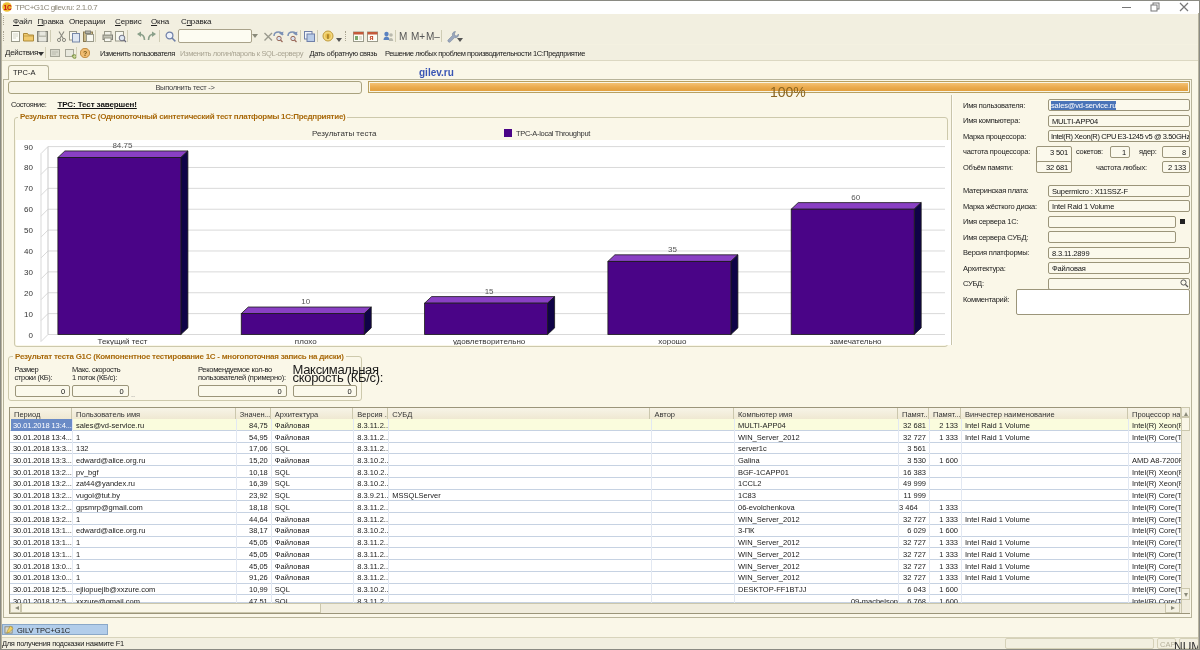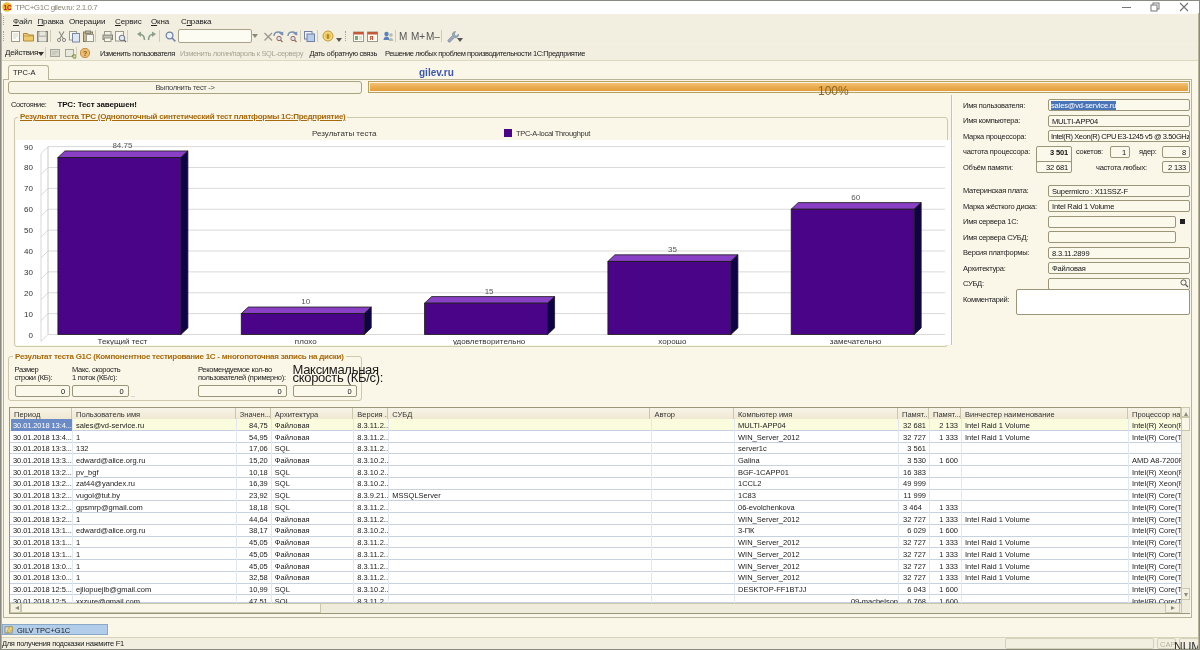--- a/index.html
+++ b/index.html
@@ -177,25 +177,25 @@
 <div class="ab" style="left:0;top:61px;width:1200px;height:576px;background:#faf7e8;"></div>
 <div class="ab" style="left:3px;top:79px;width:1189px;height:539px;border:1px solid #b8b49a;background:#faf7e8;"></div>
 <div class="ab" style="left:8px;top:65px;width:41px;height:14px;background:#faf7e8;border:1px solid #b8b49a;border-bottom:none;border-radius:3px 3px 0 0;"></div>
 <div class="lbl" style="left:13px;top:68px;font-size:7.5px;color:#222;">TPC-A</div>
 <div class="ab" style="left:9px;top:79px;width:39px;height:2px;background:#faf7e8;"></div>
 <div class="lbl" style="left:419px;top:67px;font-size:10px;font-weight:bold;color:#3a56b4;">gilev.ru</div>
 <div class="ab" style="left:8px;top:81px;width:354px;height:13px;background:#f8f5e6;border:1px solid #a9a37f;border-radius:3px;"></div>
 <div class="ab" style="left:8px;top:81px;width:354px;height:13px;display:flex;align-items:center;justify-content:center;color:#444;font-size:7.5px;letter-spacing:-0.3px;">Выполнить тест -&gt;</div>
 <div class="ab" style="left:368px;top:81px;width:822px;height:12px;background:#f8f5e6;border:1px solid #b8a060;"></div>
 <div class="ab" style="left:370px;top:83px;width:818px;height:8px;background:linear-gradient(#f4c273,#eaaa4e 55%,#e2a03e);"></div>
-<div class="lbl" style="left:770px;top:83.5px;color:#8a6520;font-size:12px;margin-left:48px;">100%</div>
+<div class="lbl" style="left:770px;top:83.5px;color:#8a6520;font-size:14px;">100%</div>
 <div class="lbl" style="left:11px;top:100px;font-size:7.5px;letter-spacing:-0.42px;color:#222;">Состояние:</div>
-<div class="lbl" style="left:57.5px;top:100px;font-weight:bold;letter-spacing:-0.1px;color:#111;">ТРС: Тест завершен!</div>
+<div class="lbl" style="left:57.5px;top:100px;font-weight:bold;letter-spacing:-0.1px;color:#111;text-decoration:underline;">ТРС: Тест завершен!</div>
 <div class="gb" style="left:14px;top:117px;width:934px;height:230px;"></div>
-<div class="gbt" style="left:18px;top:112px;text-decoration:underline;">Результат теста TPC (Однопоточный синтетический тест платформы 1С:Предприятие)</div>
+<div class="gbt" style="left:18px;top:112px;">Результат теста TPC (Однопоточный синтетический тест платформы 1С:Предприятие)</div>
 <div class="lbl" style="left:312px;top:129px;color:#333;">Результаты теста</div>
 <div class="ab" style="left:504px;top:129px;width:8px;height:8px;background:#4a0487;"></div>
 <div class="lbl" style="left:516px;top:129px;font-size:7.5px;letter-spacing:-0.3px;color:#333;">TPC-A-local Throughput</div>
 <svg class="ab" style="left:16px;top:140px" width="935" height="205" viewBox="0 0 935 205">
     <rect x="0" y="0" width="935" height="205" fill="#ffffff"></rect>
     <path d="M25 201.5 L32 194.5 L929 194.5" stroke="#d9d9d9" stroke-width="1" fill="none"></path>
     <path d="M25 180.62 L32 173.62 L929 173.62" stroke="#d9d9d9" stroke-width="1" fill="none"></path>
     <path d="M25 159.74 L32 152.74 L929 152.74" stroke="#d9d9d9" stroke-width="1" fill="none"></path>
     <path d="M25 138.86 L32 131.86 L929 131.86" stroke="#d9d9d9" stroke-width="1" fill="none"></path>
     <path d="M25 117.97999999999999 L32 110.97999999999999 L929 110.97999999999999" stroke="#d9d9d9" stroke-width="1" fill="none"></path>
@@ -244,21 +244,21 @@
   </svg>
 <div class="ab" style="left:951px;top:95px;width:1px;height:250px;background:#c9c5ab;"></div>
 <div class="ab" style="left:952px;top:95px;width:1px;height:250px;background:#fdfcf4;"></div>
 <div class="lbl" style="left:963px;top:101px;color:#1a1a1a;font-size:7.5px;letter-spacing:-0.25px;">Имя пользователя:</div>
 <div class="inp" style="left:1048px;top:99px;width:142px;height:12px;line-height:11px;padding:0 2px;"><span style="background:#4a74b8;color:#fff;">sales@vd-service.ru</span></div>
 <div class="lbl" style="left:963px;top:116px;color:#1a1a1a;font-size:7.5px;letter-spacing:-0.25px;">Имя компьютера:</div>
 <div class="inp" style="left:1048px;top:114.5px;width:142px;height:12px;padding:0 3px;line-height:11px;">MULTI-APP04</div>
 <div class="lbl" style="left:963px;top:131.5px;color:#1a1a1a;font-size:7.5px;letter-spacing:-0.25px;">Марка процессора:</div>
 <div class="inp" style="left:1048px;top:130px;width:142px;height:12px;line-height:11px;padding:0 2px;font-size:7.5px;letter-spacing:-0.38px;">Intel(R) Xeon(R) CPU E3-1245 v5 @ 3.50GHz</div>
 <div class="lbl" style="left:963px;top:147px;color:#1a1a1a;font-size:7.5px;letter-spacing:-0.25px;">частота процессора:</div>
-<div class="inp" style="left:1036px;top:145.5px;width:36px;height:20px;text-align:right;padding:0 3px;line-height:11px;font-weight:bold;">3 501</div>
+<div class="inp" style="left:1036px;top:145.5px;width:36px;height:20px;text-align:right;padding:0 3px;line-height:11px;">3 501</div>
 <div class="lbl" style="left:1076px;top:147px;color:#1a1a1a;font-size:7.5px;letter-spacing:-0.25px;">сокетов:</div>
 <div class="inp" style="left:1110px;top:145.5px;width:20px;height:12px;text-align:right;padding:0 3px;line-height:11px;">1</div>
 <div class="lbl" style="left:1139px;top:147px;color:#1a1a1a;font-size:7.5px;letter-spacing:-0.25px;">ядер:</div>
 <div class="inp" style="left:1162px;top:145.5px;width:28px;height:12px;text-align:right;padding:0 3px;line-height:11px;">8</div>
 <div class="lbl" style="left:963px;top:162.5px;color:#1a1a1a;font-size:7.5px;letter-spacing:-0.25px;">Объём памяти:</div>
 <div class="inp" style="left:1036px;top:161px;width:36px;height:12px;text-align:right;padding:0 3px;line-height:11px;">32 681</div>
 <div class="lbl" style="left:1096px;top:162.5px;color:#1a1a1a;font-size:7.5px;letter-spacing:-0.25px;">частота любых:</div>
 <div class="inp" style="left:1162px;top:161px;width:28px;height:12px;text-align:right;padding:0 3px;line-height:11px;">2 133</div>
 <div class="lbl" style="left:963px;top:186px;color:#1a1a1a;font-size:7.5px;letter-spacing:-0.25px;">Материнская плата:</div>
 <div class="inp" style="left:1048px;top:184.5px;width:142px;height:12px;padding:0 3px;line-height:11px;">Supermicro : X11SSZ-F</div>
@@ -374,21 +374,21 @@
 <div class="cell" style="left:735px;top:489.68px;width:163px;height:11.73px;padding-left:3px;color:#1a1a1a;">1C83</div>
 <div class="cell" style="left:899px;top:489.68px;width:30px;height:11.73px;text-align:right;padding-right:3px;color:#1a1a1a;">11 999</div>
 <div class="cell" style="left:1129px;top:489.68px;width:52px;height:11.73px;padding-left:3px;color:#1a1a1a;">Intel(R) Core(TM</div>
 <div class="ab" style="left:10px;top:501.41px;width:1171px;height:11.73px;background:#ffffff;border-bottom:1px solid #c6d2e2;"></div>
 <div class="cell" style="left:11px;top:501.41px;width:61px;height:11.73px;padding-left:2px;letter-spacing:-0.1px;color:#1a1a1a;">30.01.2018 13:2...</div>
 <div class="cell" style="left:73px;top:501.41px;width:162.8px;height:11.73px;padding-left:3px;color:#1a1a1a;">gpsmrp@gmail.com</div>
 <div class="cell" style="left:236.8px;top:501.41px;width:34.0px;height:11.73px;text-align:right;padding-right:3px;color:#1a1a1a;">18,18</div>
 <div class="cell" style="left:271.8px;top:501.41px;width:81.5px;height:11.73px;padding-left:3px;color:#1a1a1a;">SQL</div>
 <div class="cell" style="left:354.3px;top:501.41px;width:34.0px;height:11.73px;padding-left:3px;color:#1a1a1a;">8.3.11.2..</div>
 <div class="cell" style="left:735px;top:501.41px;width:163px;height:11.73px;padding-left:3px;color:#1a1a1a;">06-evolchenkova</div>
-<div class="cell" style="left:899px;top:501.41px;width:30px;height:11.73px;text-align:center;padding-right:3px;color:#1a1a1a;">3 464</div>
+<div class="cell" style="left:899px;top:501.41px;width:30px;height:11.73px;text-align:left;padding-right:3px;color:#1a1a1a;">3 464</div>
 <div class="cell" style="left:930px;top:501.41px;width:31px;height:11.73px;text-align:right;padding-right:3px;color:#1a1a1a;">1 333</div>
 <div class="cell" style="left:1129px;top:501.41px;width:52px;height:11.73px;padding-left:3px;color:#1a1a1a;">Intel(R) Core(TM</div>
 <div class="ab" style="left:10px;top:513.14px;width:1171px;height:11.73px;background:#ffffff;border-bottom:1px solid #c6d2e2;"></div>
 <div class="cell" style="left:11px;top:513.14px;width:61px;height:11.73px;padding-left:2px;letter-spacing:-0.1px;color:#1a1a1a;">30.01.2018 13:2...</div>
 <div class="cell" style="left:73px;top:513.14px;width:162.8px;height:11.73px;padding-left:3px;color:#1a1a1a;">1</div>
 <div class="cell" style="left:236.8px;top:513.14px;width:34.0px;height:11.73px;text-align:right;padding-right:3px;color:#1a1a1a;">44,64</div>
 <div class="cell" style="left:271.8px;top:513.14px;width:81.5px;height:11.73px;padding-left:3px;color:#1a1a1a;">Файловая</div>
 <div class="cell" style="left:354.3px;top:513.14px;width:34.0px;height:11.73px;padding-left:3px;color:#1a1a1a;">8.3.11.2..</div>
 <div class="cell" style="left:735px;top:513.14px;width:163px;height:11.73px;padding-left:3px;color:#1a1a1a;">WIN_Server_2012</div>
 <div class="cell" style="left:899px;top:513.14px;width:30px;height:11.73px;text-align:right;padding-right:3px;color:#1a1a1a;">32 727</div>
@@ -434,31 +434,31 @@
 <div class="cell" style="left:271.8px;top:560.06px;width:81.5px;height:11.73px;padding-left:3px;color:#1a1a1a;">Файловая</div>
 <div class="cell" style="left:354.3px;top:560.06px;width:34.0px;height:11.73px;padding-left:3px;color:#1a1a1a;">8.3.11.2..</div>
 <div class="cell" style="left:735px;top:560.06px;width:163px;height:11.73px;padding-left:3px;color:#1a1a1a;">WIN_Server_2012</div>
 <div class="cell" style="left:899px;top:560.06px;width:30px;height:11.73px;text-align:right;padding-right:3px;color:#1a1a1a;">32 727</div>
 <div class="cell" style="left:930px;top:560.06px;width:31px;height:11.73px;text-align:right;padding-right:3px;color:#1a1a1a;">1 333</div>
 <div class="cell" style="left:962px;top:560.06px;width:166px;height:11.73px;padding-left:3px;color:#1a1a1a;">Intel Raid 1 Volume</div>
 <div class="cell" style="left:1129px;top:560.06px;width:52px;height:11.73px;padding-left:3px;color:#1a1a1a;">Intel(R) Core(TM</div>
 <div class="ab" style="left:10px;top:571.79px;width:1171px;height:11.73px;background:#ffffff;border-bottom:1px solid #c6d2e2;"></div>
 <div class="cell" style="left:11px;top:571.79px;width:61px;height:11.73px;padding-left:2px;letter-spacing:-0.1px;color:#1a1a1a;">30.01.2018 13:0...</div>
 <div class="cell" style="left:73px;top:571.79px;width:162.8px;height:11.73px;padding-left:3px;color:#1a1a1a;">1</div>
-<div class="cell" style="left:236.8px;top:571.79px;width:34.0px;height:11.73px;text-align:right;padding-right:3px;color:#1a1a1a;">32,58</div>
+<div class="cell" style="left:236.8px;top:571.79px;width:34.0px;height:11.73px;text-align:right;padding-right:3px;color:#1a1a1a;">91,26</div>
 <div class="cell" style="left:271.8px;top:571.79px;width:81.5px;height:11.73px;padding-left:3px;color:#1a1a1a;">Файловая</div>
 <div class="cell" style="left:354.3px;top:571.79px;width:34.0px;height:11.73px;padding-left:3px;color:#1a1a1a;">8.3.11.2..</div>
 <div class="cell" style="left:735px;top:571.79px;width:163px;height:11.73px;padding-left:3px;color:#1a1a1a;">WIN_Server_2012</div>
 <div class="cell" style="left:899px;top:571.79px;width:30px;height:11.73px;text-align:right;padding-right:3px;color:#1a1a1a;">32 727</div>
 <div class="cell" style="left:930px;top:571.79px;width:31px;height:11.73px;text-align:right;padding-right:3px;color:#1a1a1a;">1 333</div>
 <div class="cell" style="left:962px;top:571.79px;width:166px;height:11.73px;padding-left:3px;color:#1a1a1a;">Intel Raid 1 Volume</div>
 <div class="cell" style="left:1129px;top:571.79px;width:52px;height:11.73px;padding-left:3px;color:#1a1a1a;">Intel(R) Core(TM</div>
 <div class="ab" style="left:10px;top:583.52px;width:1171px;height:11.73px;background:#ffffff;border-bottom:1px solid #c6d2e2;"></div>
 <div class="cell" style="left:11px;top:583.52px;width:61px;height:11.73px;padding-left:2px;letter-spacing:-0.1px;color:#1a1a1a;">30.01.2018 12:5...</div>
-<div class="cell" style="left:73px;top:583.52px;width:162.8px;height:11.73px;padding-left:3px;color:#1a1a1a;">ejliopuejlb@gmail.com</div>
+<div class="cell" style="left:73px;top:583.52px;width:162.8px;height:11.73px;padding-left:3px;color:#1a1a1a;">ejliopuejlb@xxzure.com</div>
 <div class="cell" style="left:236.8px;top:583.52px;width:34.0px;height:11.73px;text-align:right;padding-right:3px;color:#1a1a1a;">10,99</div>
 <div class="cell" style="left:271.8px;top:583.52px;width:81.5px;height:11.73px;padding-left:3px;color:#1a1a1a;">SQL</div>
 <div class="cell" style="left:354.3px;top:583.52px;width:34.0px;height:11.73px;padding-left:3px;color:#1a1a1a;">8.3.10.2..</div>
 <div class="cell" style="left:735px;top:583.52px;width:163px;height:11.73px;padding-left:3px;color:#1a1a1a;">DESKTOP-FF1BTJJ</div>
 <div class="cell" style="left:899px;top:583.52px;width:30px;height:11.73px;text-align:right;padding-right:3px;color:#1a1a1a;">6 043</div>
 <div class="cell" style="left:930px;top:583.52px;width:31px;height:11.73px;text-align:right;padding-right:3px;color:#1a1a1a;">1 600</div>
 <div class="cell" style="left:1129px;top:583.52px;width:52px;height:11.73px;padding-left:3px;color:#1a1a1a;">Intel(R) Core(TM</div>
 <div class="ab" style="left:10px;top:595.25px;width:1171px;height:7.75px;background:#ffffff;border-bottom:1px solid #c6d2e2;overflow:hidden;"></div>
 <div class="cell" style="left:11px;top:595.25px;width:61px;height:7.75px;padding-left:2px;letter-spacing:-0.1px;color:#1a1a1a;">30.01.2018 12:5...</div>
 <div class="cell" style="left:73px;top:595.25px;width:162.8px;height:7.75px;padding-left:3px;color:#1a1a1a;">xxzure@gmail.com</div>

